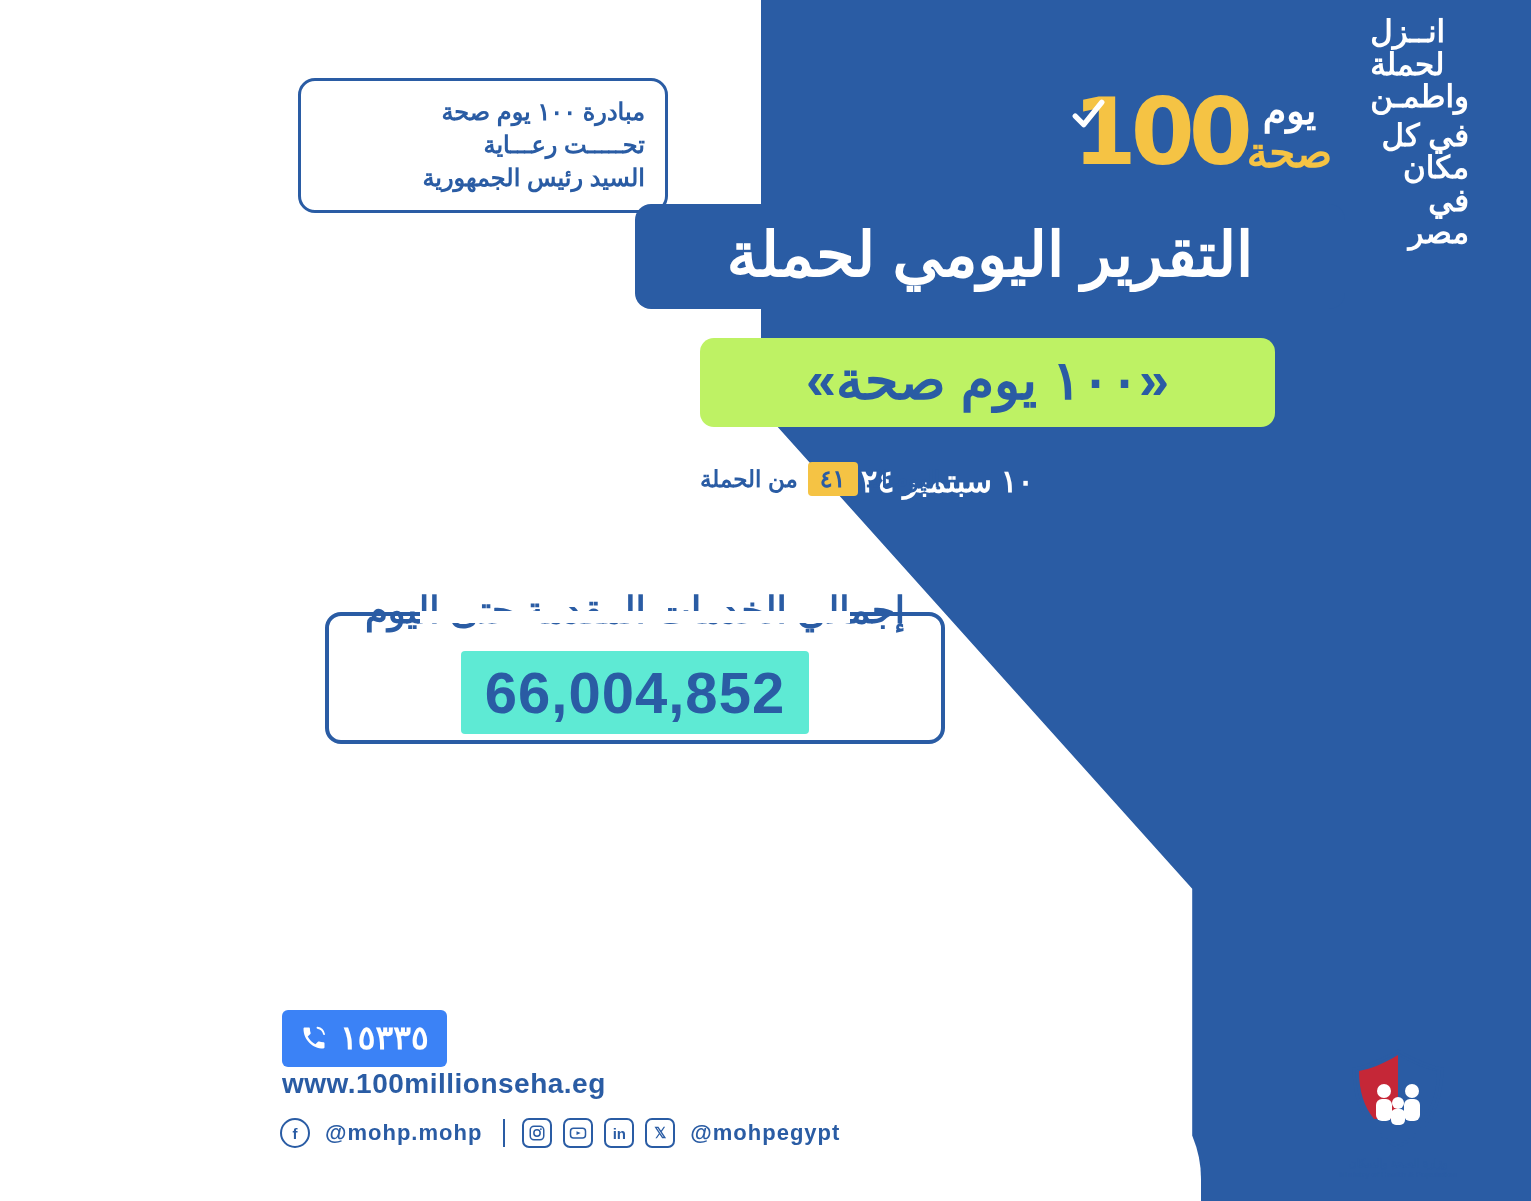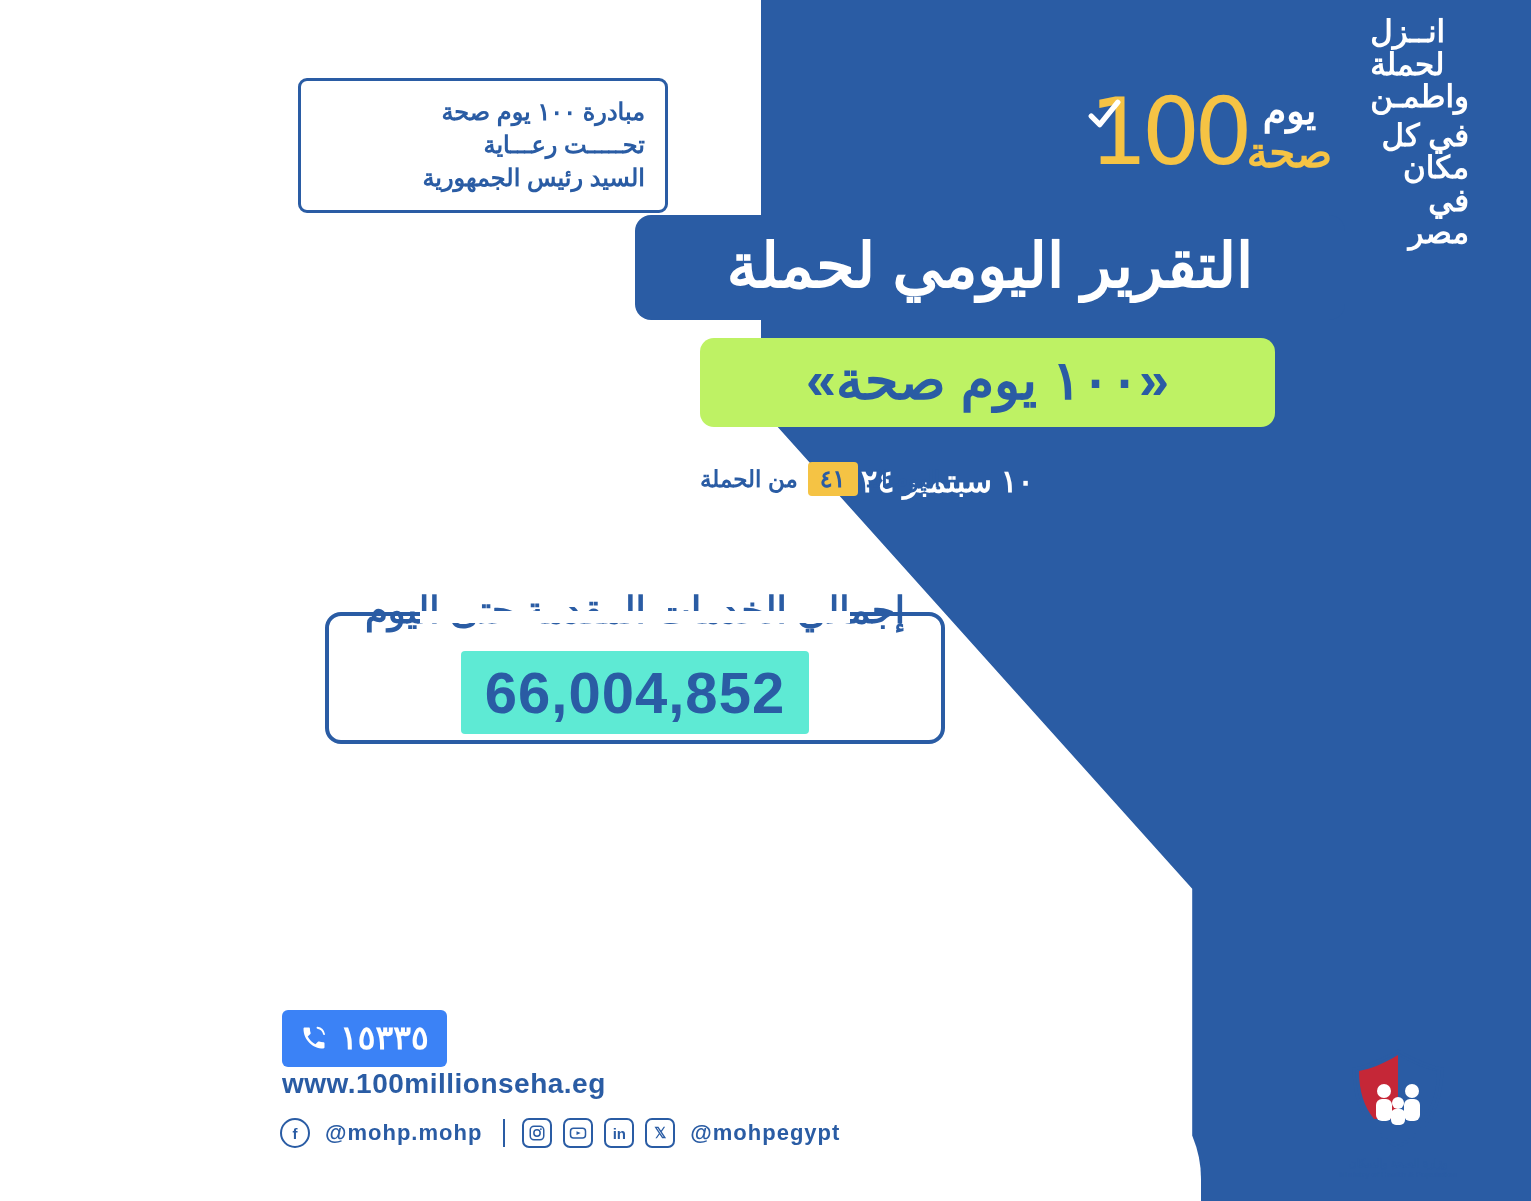--- a/index.html
+++ b/index.html
@@ -33,21 +33,21 @@
 
   
   .brand-logo {
     position:absolute;
     top:58px; right:62px;
     width:300px; height:150px;
     display:flex; align-items:center; justify-content:flex-start;
     direction:rtl;
   }
   .logo-100 {
-    font-size:92px; font-weight:normal; color:#f5c344;
+    font-size:92px; font-weight:bold; color:#f5c344;
     letter-spacing:-6px; line-height:0.9;
     font-family:"DejaVu Sans", sans-serif;
     position:relative;
   }
   .logo-check {
     position:absolute; top:6px; left:-2px;
     width:34px; height:34px;
   }
   .logo-right-words {
     display:flex; flex-direction:column; align-items:center;
@@ -64,33 +64,33 @@
   }
   .logo-left-words span { font-size:31px; font-weight:bold; color:#ffffff; letter-spacing:2px; }
   .logo-tag { font-size:14px; color:#f5c344; font-weight:bold; margin-top:6px; letter-spacing:1px; }
 
   
   .initiative-box {
     position:absolute;
     top:78px; left:78px;
     width:370px;
     border:3px solid #2a5ca4;
-    border-radius:9px;
+    border-radius:17px;
     padding:14px 20px 16px 20px;
     text-align:right;
   }
   .initiative-box div {
     color:#2a5ca4; font-size:24px; font-weight:bold; line-height:1.38;
     letter-spacing:0px;
   }
 
   
   .title-main {
     position:absolute;
-    top:215px; left:415px;
+    top:204px; left:415px;
     width:710px;
     background:#2a5ca4;
     border-radius:16px;
     padding:18px 26px 22px 26px;
     text-align:center;
   }
   .title-main span {
     color:#ffffff; font-size:62px; font-weight:bold; line-height:1.05;
   }
   .title-sub {

